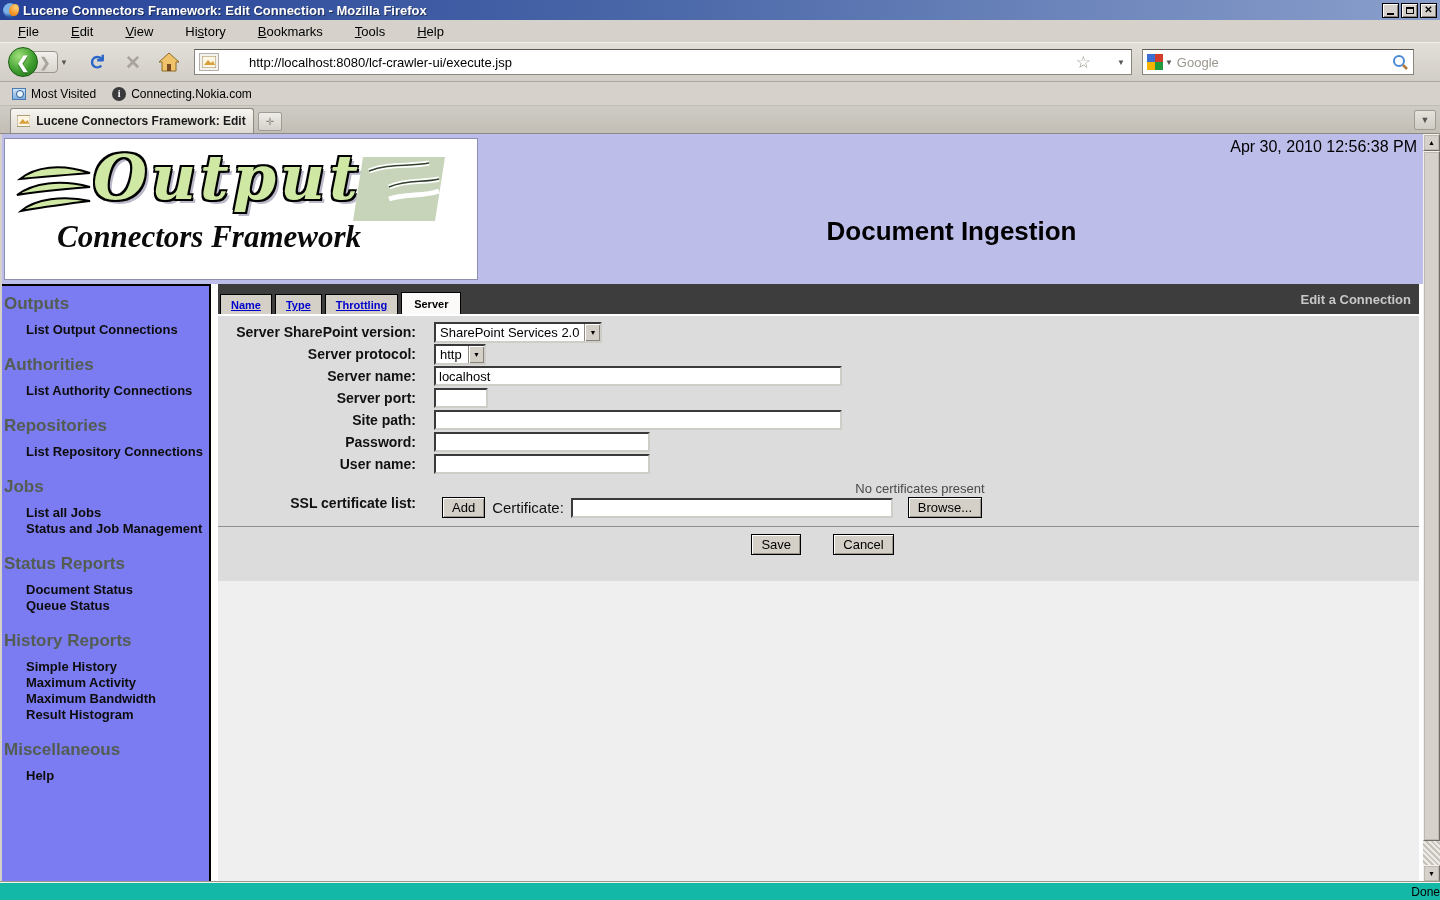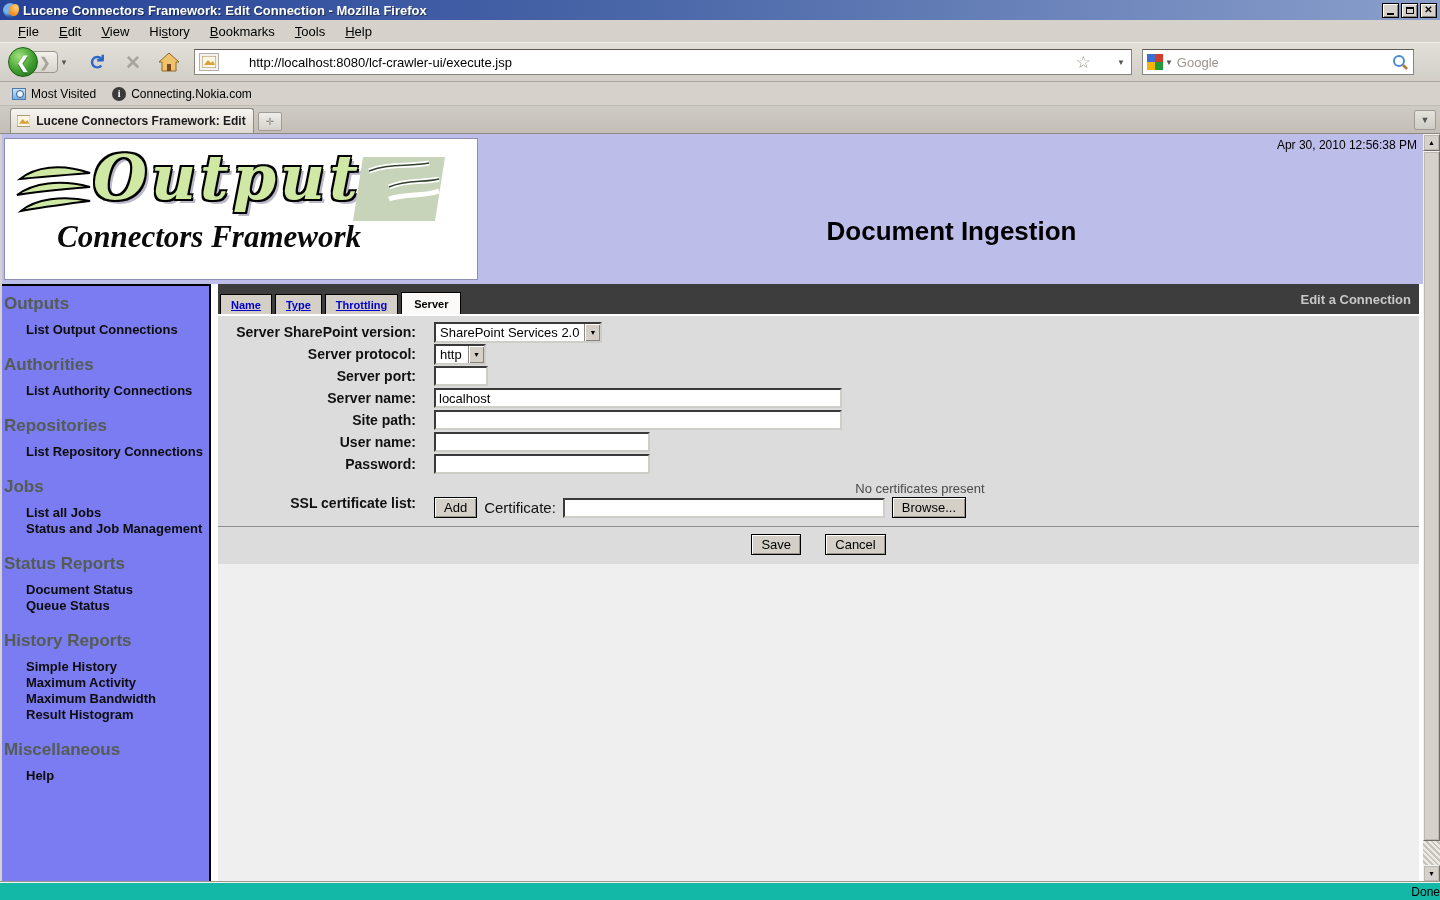--- a/index.html
+++ b/index.html
@@ -17,21 +17,21 @@
     text-shadow:1px 1px 0 rgba(0,0,0,.45); flex:1; }
   .winbtns { display:flex; gap:2px; }
   .winbtn { width:17px; height:15px; background:#d6d2cb; border:1px solid #000;
     box-shadow:inset 1px 1px 0 #fff, inset -1px -1px 0 #87837c;
     display:flex; align-items:center; justify-content:center; font-size:9px; font-weight:bold; color:#000; }
   .glyph-min { width:7px; height:2px; background:#000; margin-top:7px; }
   .glyph-restore { width:8px; height:7px; border:1px solid #000; border-top-width:2px; position:relative; }
   .glyph-close { font-size:10px; line-height:1; }
 
   .menubar { position:absolute; top:20px; left:0; width:1440px; height:23px; background:#d6d2cb;
-    border-bottom:1px solid #f2efe9; display:flex; align-items:center; padding-left:8px; gap:0; }
+    border-bottom:1px solid #f2efe9; display:flex; align-items:center; padding-left:8px; gap:12px; }
   .menu-item { font-size:13px; color:#000; padding:2px 10px; cursor:default; }
   .menu-item u { text-decoration:underline; }
 
   .navbar { position:absolute; top:43px; left:0; width:1440px; height:39px;
     background:linear-gradient(#e2dfd9,#d2cec7); border-bottom:1px solid #aba79f;
     display:flex; align-items:center; }
   .back-btn { width:30px; height:30px; border-radius:50%; margin-left:8px;
     background:radial-gradient(circle at 35% 30%,#9fe07a,#3f9e2f 55%,#1f6e18 100%);
     border:1px solid #1a5c14; display:flex; align-items:center; justify-content:center; z-index:2; }
   .back-arrow { color:#fff; font-size:16px; font-weight:bold; text-shadow:0 1px 1px #155010; }
@@ -80,21 +80,21 @@
     color:#8e8a82; font-size:10px; }
   .alltabs-btn { margin-left:auto; margin-right:4px; margin-bottom:3px; width:22px; height:20px;
     display:flex; align-items:center; justify-content:center; color:#555; font-size:9px;
     background:linear-gradient(#e6e3dd,#cfccc5); border:1px solid #a09c94; border-radius:2px; }
 
   
   .viewport { position:absolute; top:134px; left:2px; width:1438px; height:748px; background:#fff; display:flex; }
   .vcontent { width:1421px; height:100%; position:relative; background:#fff; display:flex; flex-direction:column; }
 
   .header-band { height:150px; background:#bdbdea; position:relative; flex:0 0 auto; }
-  .timestamp { position:absolute; top:4px; right:6px; font-size:12px; color:#000; }
+  .timestamp { position:absolute; top:4px; right:6px; font-size:16px; color:#000; }
   .logo-box { position:absolute; left:2px; top:4px; width:474px; height:142px; background:#fff; border:1px solid #8f8fb4; }
   .logo-wing { position:absolute; left:10px; top:22px; }
   .lucene-word { position:absolute; left:88px; top:2px; font-family:"DejaVu Serif",serif; font-style:italic; font-weight:bold;
     font-size:62px; letter-spacing:4px; color:#cfe8a4;
     text-shadow:-2px -2px 0 #000, 2px -2px 0 #000, -2px 2px 0 #000, 2px 2px 0 #000, 4px 4px 0 #b9b9c9; }
   .logo-doc { position:absolute; right:28px; top:14px; }
   .logo-sub { position:absolute; left:52px; top:80px; font-family:"Liberation Serif",serif; font-style:italic; font-weight:bold;
     font-size:31px; color:#0a0a0a;text-align:center; }
   .banner-title { position:absolute; left:478px; right:0; top:82px; text-align:center;
     font-size:26px; font-weight:bold; color:#000; }
@@ -119,31 +119,31 @@
   .flabel { width:216px; text-align:right; padding-right:18px; font-size:14px; font-weight:bold; color:#111; flex:0 0 auto; }
   .inp { height:20px; background:#fff; border:2px solid; border-color:#3a3a3a #cfcdc7 #cfcdc7 #3a3a3a;
     font-size:13px; font-family:"Liberation Sans",sans-serif; padding:0 3px; outline:none; }
   .sel { display:inline-flex; align-items:stretch; height:21px; background:#fff;
     border:2px solid; border-color:#3a3a3a #cfcdc7 #cfcdc7 #3a3a3a; }
   .sel-text { padding:1px 5px 0 4px; font-size:13px; white-space:nowrap; }
   .sel-btn { width:16px; background:#d4d0c8; border-left:1px solid #8e8a82;
     box-shadow:inset 1px 1px 0 #fff, inset -1px -1px 0 #87837c;
     display:flex; align-items:center; justify-content:center; font-size:7px; color:#000; }
   .btn { background:#d4d0c8; border:1px solid #000; box-shadow:inset 1px 1px 0 #fff, inset -1px -1px 0 #99958c;
-    font-size:13px; font-family:"Liberation Sans",sans-serif; padding:2px 9px; color:#000; }
+    font-size:13px; font-family:"Liberation Sans",sans-serif; padding:2px 9px; color:#000;margin-left:8px; }
 
   .frow-ssl { display:flex; margin-top:6px; }
   .frow-ssl .flabel { padding-top:14px; }
   .ssl-cell { width:972px; }
   .ssl-note { text-align:center; font-size:13px; color:#4a4a4a; height:15px; }
   .cert-line { display:flex; align-items:center; gap:7px; margin-top:1px; }
   .cert-label { font-size:15px; color:#111; }
 
   .form-sep { border-top:1px solid #8e8e8e; margin-top:8px; }
-  .save-row { display:flex; justify-content:center; gap:24px; padding:7px 0 9px; }
+  .save-row { display:flex; justify-content:center; gap:24px; padding:7px 0 26px; }
   .save-row .btn { min-width:50px; }
 
   .lower { flex:1; background:#efefef; }
 
   
   .vscroll { width:17px; height:100%; background:#d6d2cb; display:flex; flex-direction:column; flex:0 0 auto; }
   .sc-btn { height:17px; background:#d6d2cb; border:1px solid; border-color:#f4f2ee #716d66 #716d66 #f4f2ee;
     box-shadow:inset 0 0 0 1px #bdb9b1; display:flex; align-items:center; justify-content:center; font-size:7px; color:#000; }
   .sc-thumb { height:690px; background:#d6d2cb; border:1px solid; border-color:#f4f2ee #716d66 #716d66 #f4f2ee;
     box-shadow:inset 0 0 0 1px #bdb9b1; }
@@ -332,38 +332,38 @@
             </div>
           </div>
           <div class="frow">
             <div class="flabel">Server protocol:</div>
             <div class="sel">
               <span class="sel-text" style="min-width:32px">http</span>
               <span class="sel-btn">▼</span>
             </div>
           </div>
           <div class="frow">
+            <div class="flabel">Server name:</div>
+            <input class="inp" style="width: 408px;" type="text" value="localhost">
+          </div>
+          <div class="frow">
             <div class="flabel">Server port:</div>
             <input class="inp" style="width: 54px;" type="text" value="">
           </div>
           <div class="frow">
-            <div class="flabel">Server name:</div>
-            <input class="inp" style="width: 408px;" type="text" value="localhost">
-          </div>
-          <div class="frow">
             <div class="flabel">Site path:</div>
             <input class="inp" style="width: 408px;" type="text" value="">
           </div>
           <div class="frow">
+            <div class="flabel">Password:</div>
+            <input class="inp" style="width: 216px;" type="password" value="">
+          </div>
+          <div class="frow">
             <div class="flabel">User name:</div>
             <input class="inp" style="width: 216px;" type="text" value="">
-          </div>
-          <div class="frow">
-            <div class="flabel">Password:</div>
-            <input class="inp" style="width: 216px;" type="password" value="">
           </div>
 
           <div class="frow-ssl">
             <div class="flabel">SSL certificate list:</div>
             <div class="ssl-cell">
               <div class="ssl-note">No certificates present</div>
               <div class="cert-line">
                 <button class="btn">Add</button>
                 <span class="cert-label">Certificate:</span>
                 <input class="inp" style="width: 322px;" type="text">

